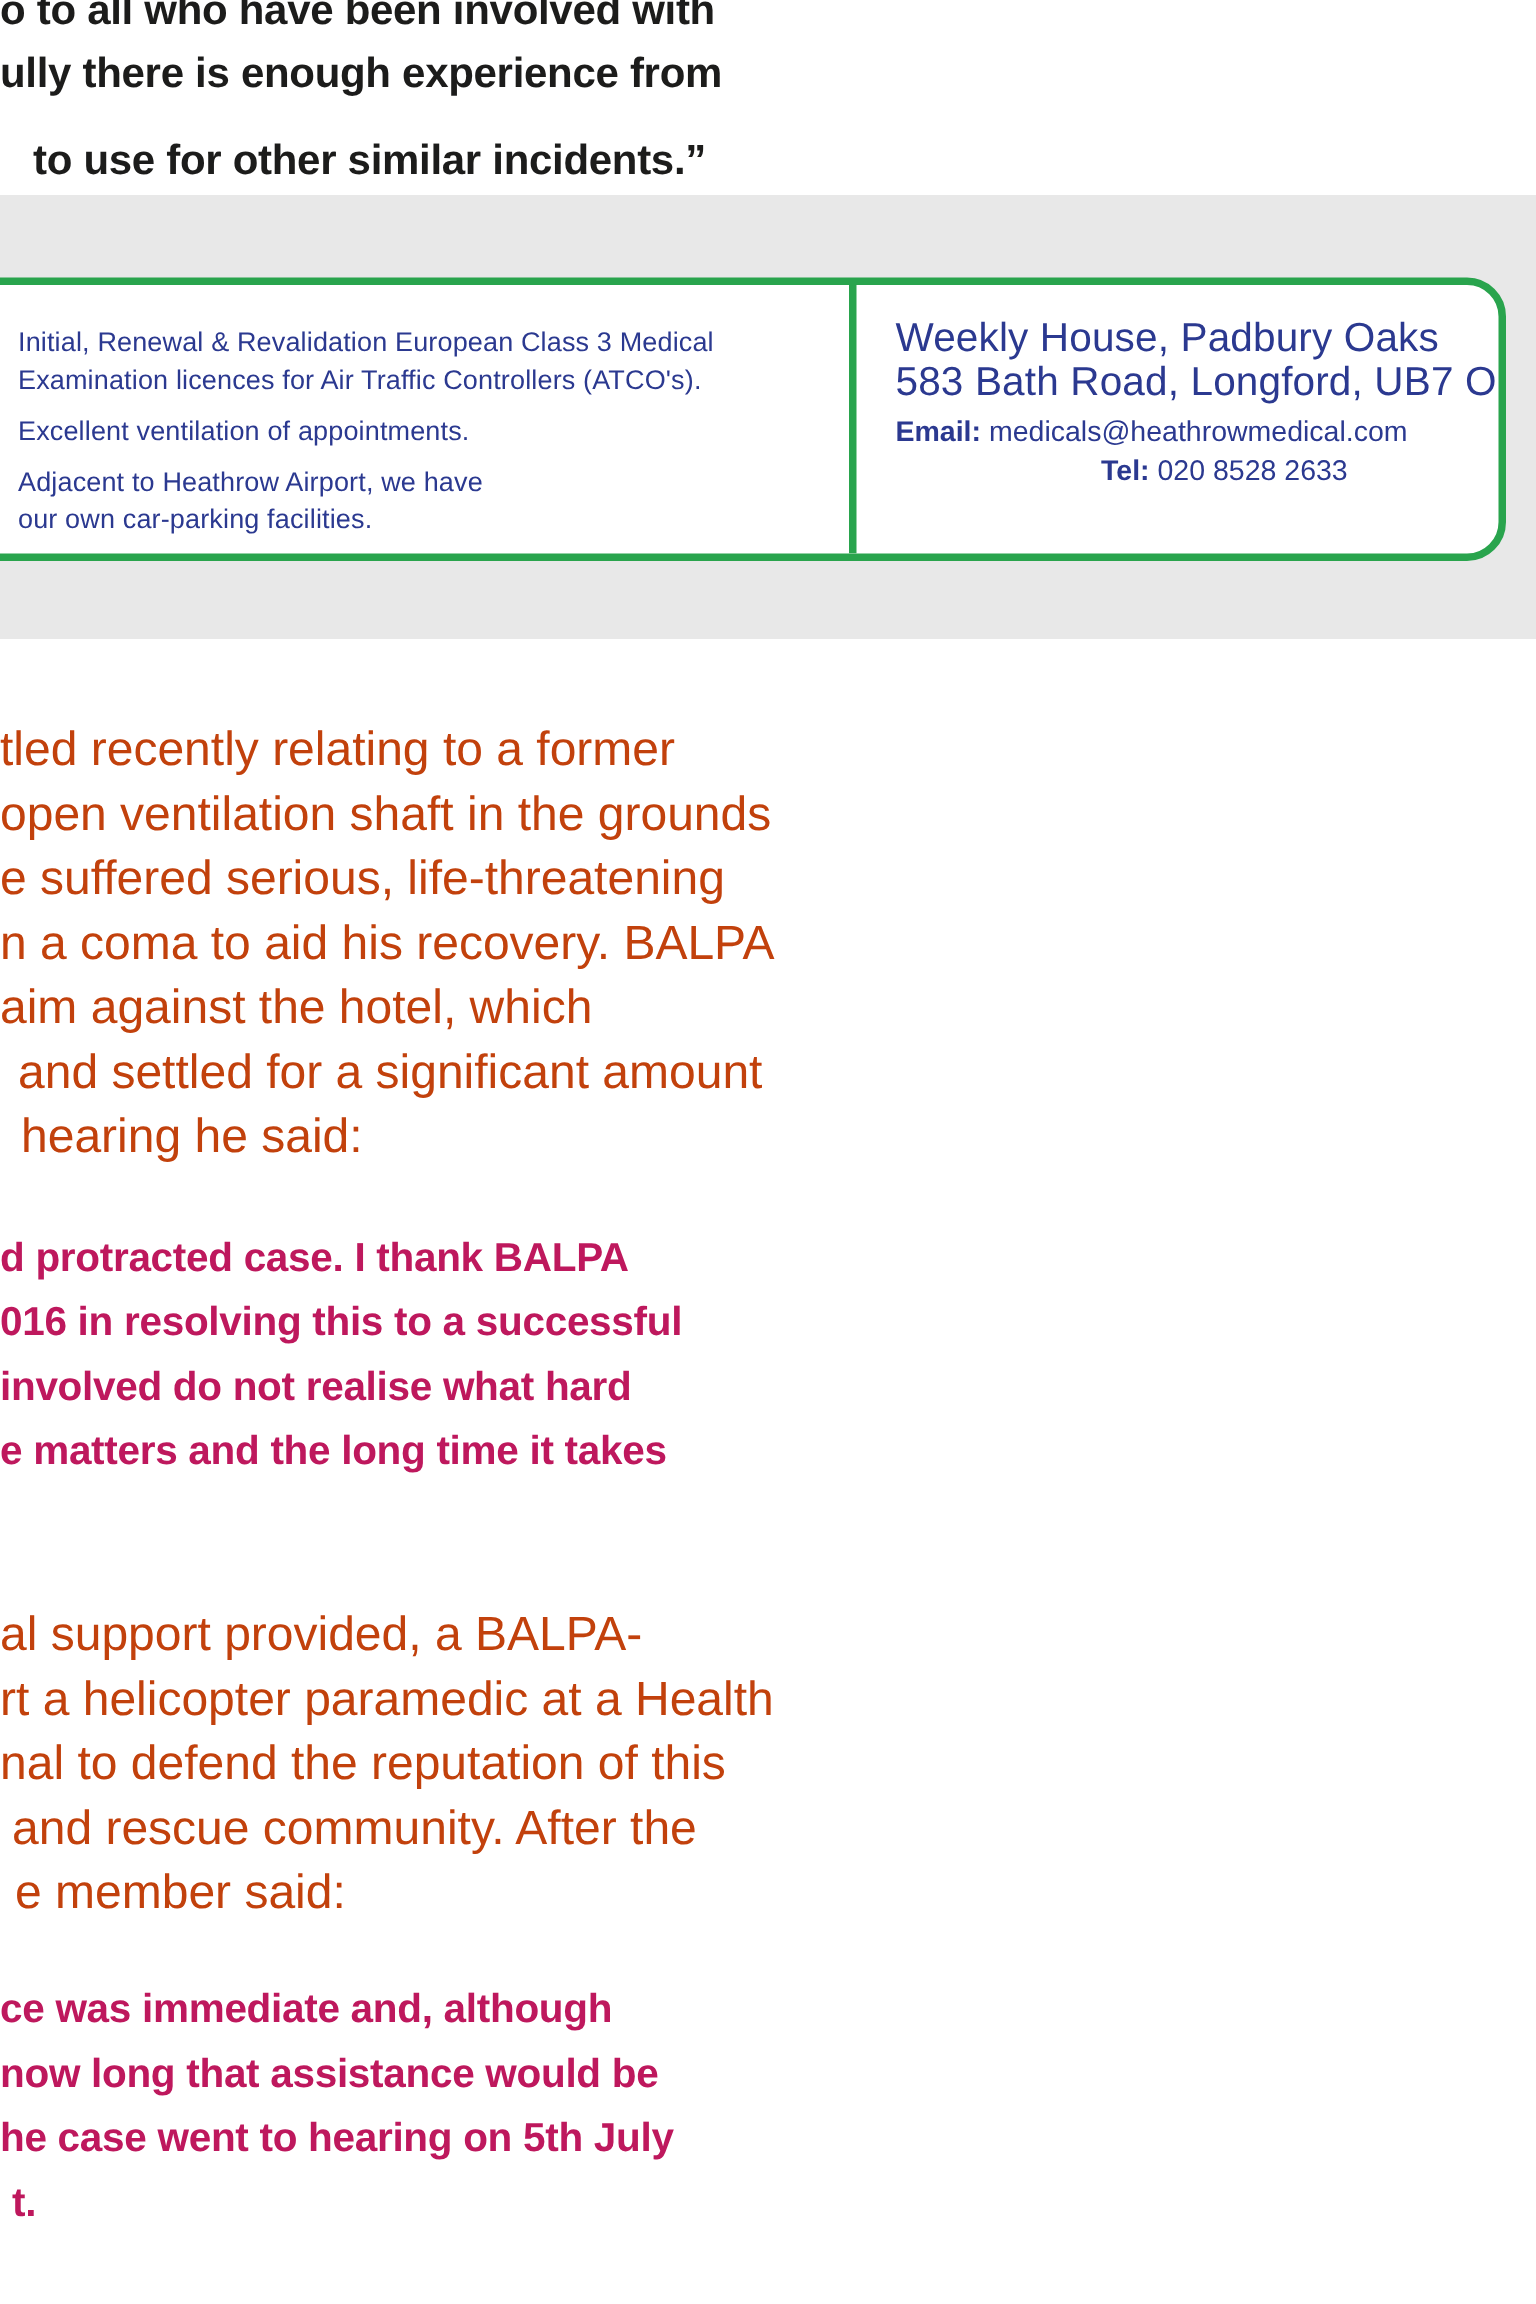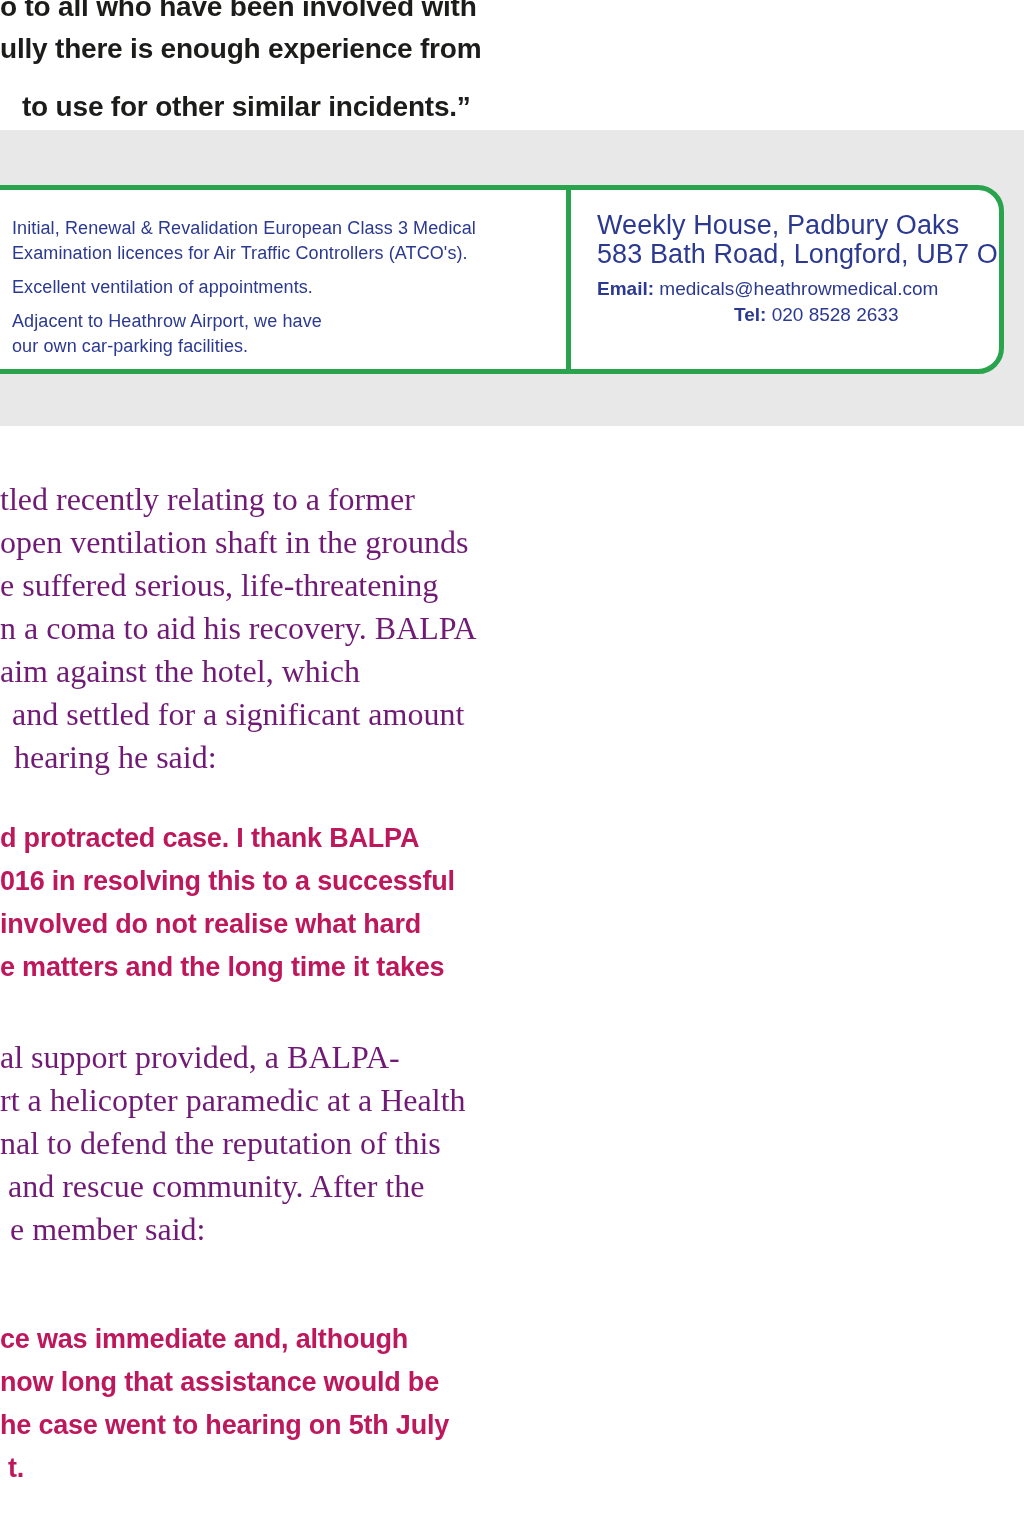--- a/index.html
+++ b/index.html
@@ -38,30 +38,30 @@
     border-left:5px solid #29a44d;
     padding:21px 0 0 26px;color:#2b3990;
   }
   .addr{font-size:27px;line-height:29px;letter-spacing:0.1px;white-space:nowrap;}
   .contact{font-size:19px;line-height:26px;margin-top:7px;white-space:nowrap;}
   .contact .lbl{font-weight:700;}
   .website{font-size:21px;line-height:28px;font-weight:700;color:#29a44d;margin-top:4px;white-space:nowrap;}
 
   
   .serif{
-    font-family:Liberation Serif, serif;
-    font-size:32px;line-height:43px;color:#701a75;white-space:nowrap;
+    font-family:Liberation Sans, sans-serif;
+    font-size:32px;line-height:43px;color:#c2410c;white-space:nowrap;
   }
   .quote{
     font-weight:700;font-size:27px;line-height:43px;
     color:#be185d;letter-spacing:-0.2px;white-space:nowrap;
   }
   .p1{top:478px;left:0;}
   .q1{top:817px;left:0;}
-  .p2{top:1036px;left:0;}
+  .p2{top:1068px;left:0;}
   .q2{top:1318px;left:0;}
 
   
   .pl8{padding-left:8px;}
   .pl10{padding-left:10px;}
   .pl12{padding-left:12px;}
   .pl14{padding-left:14px;}
   .pl22{padding-left:22px;margin-top:16px;}
 </style>
 </head>

